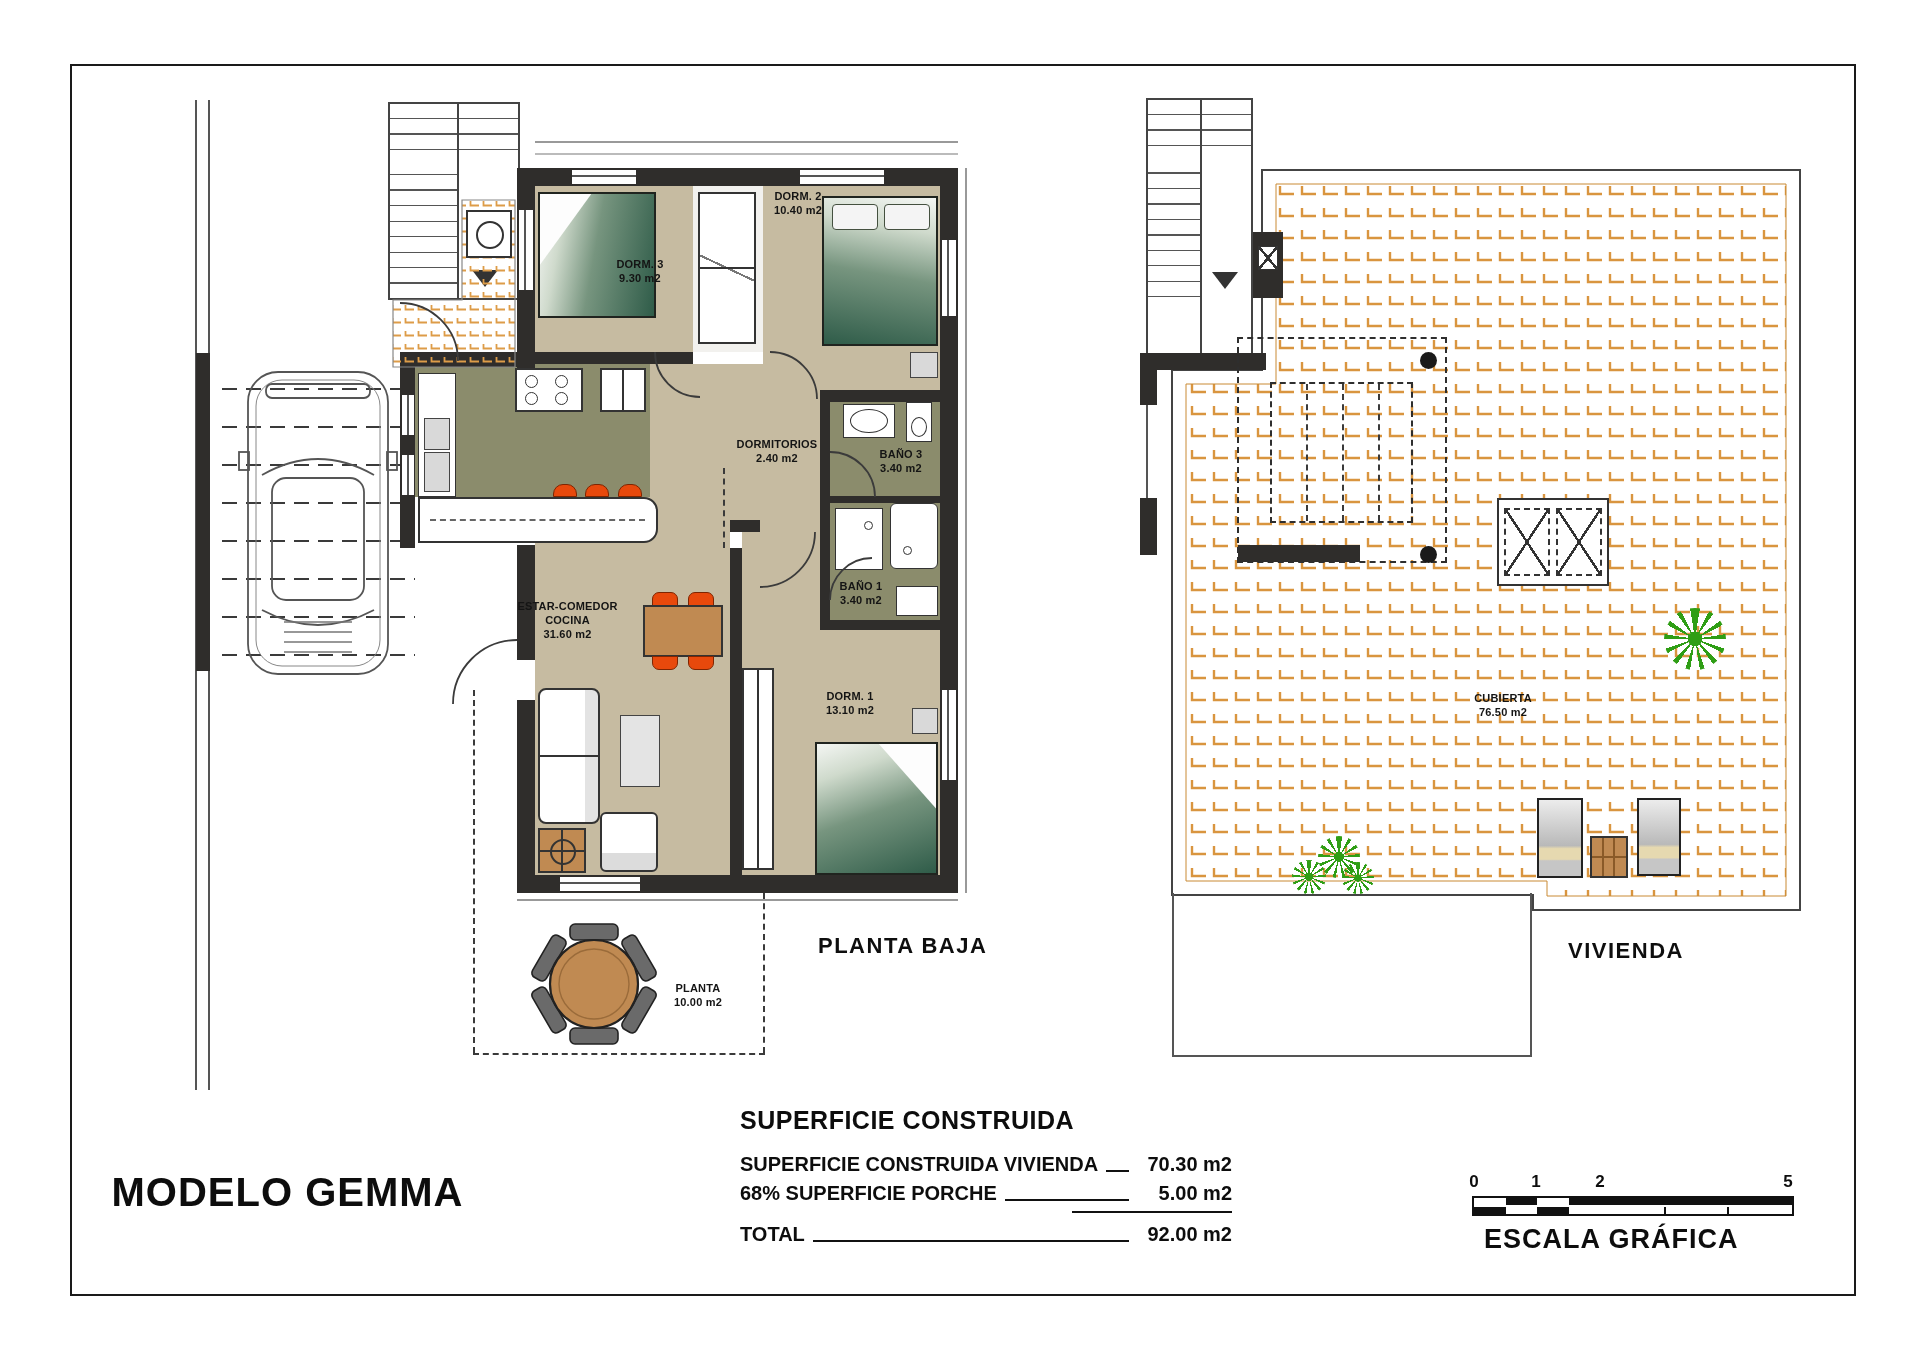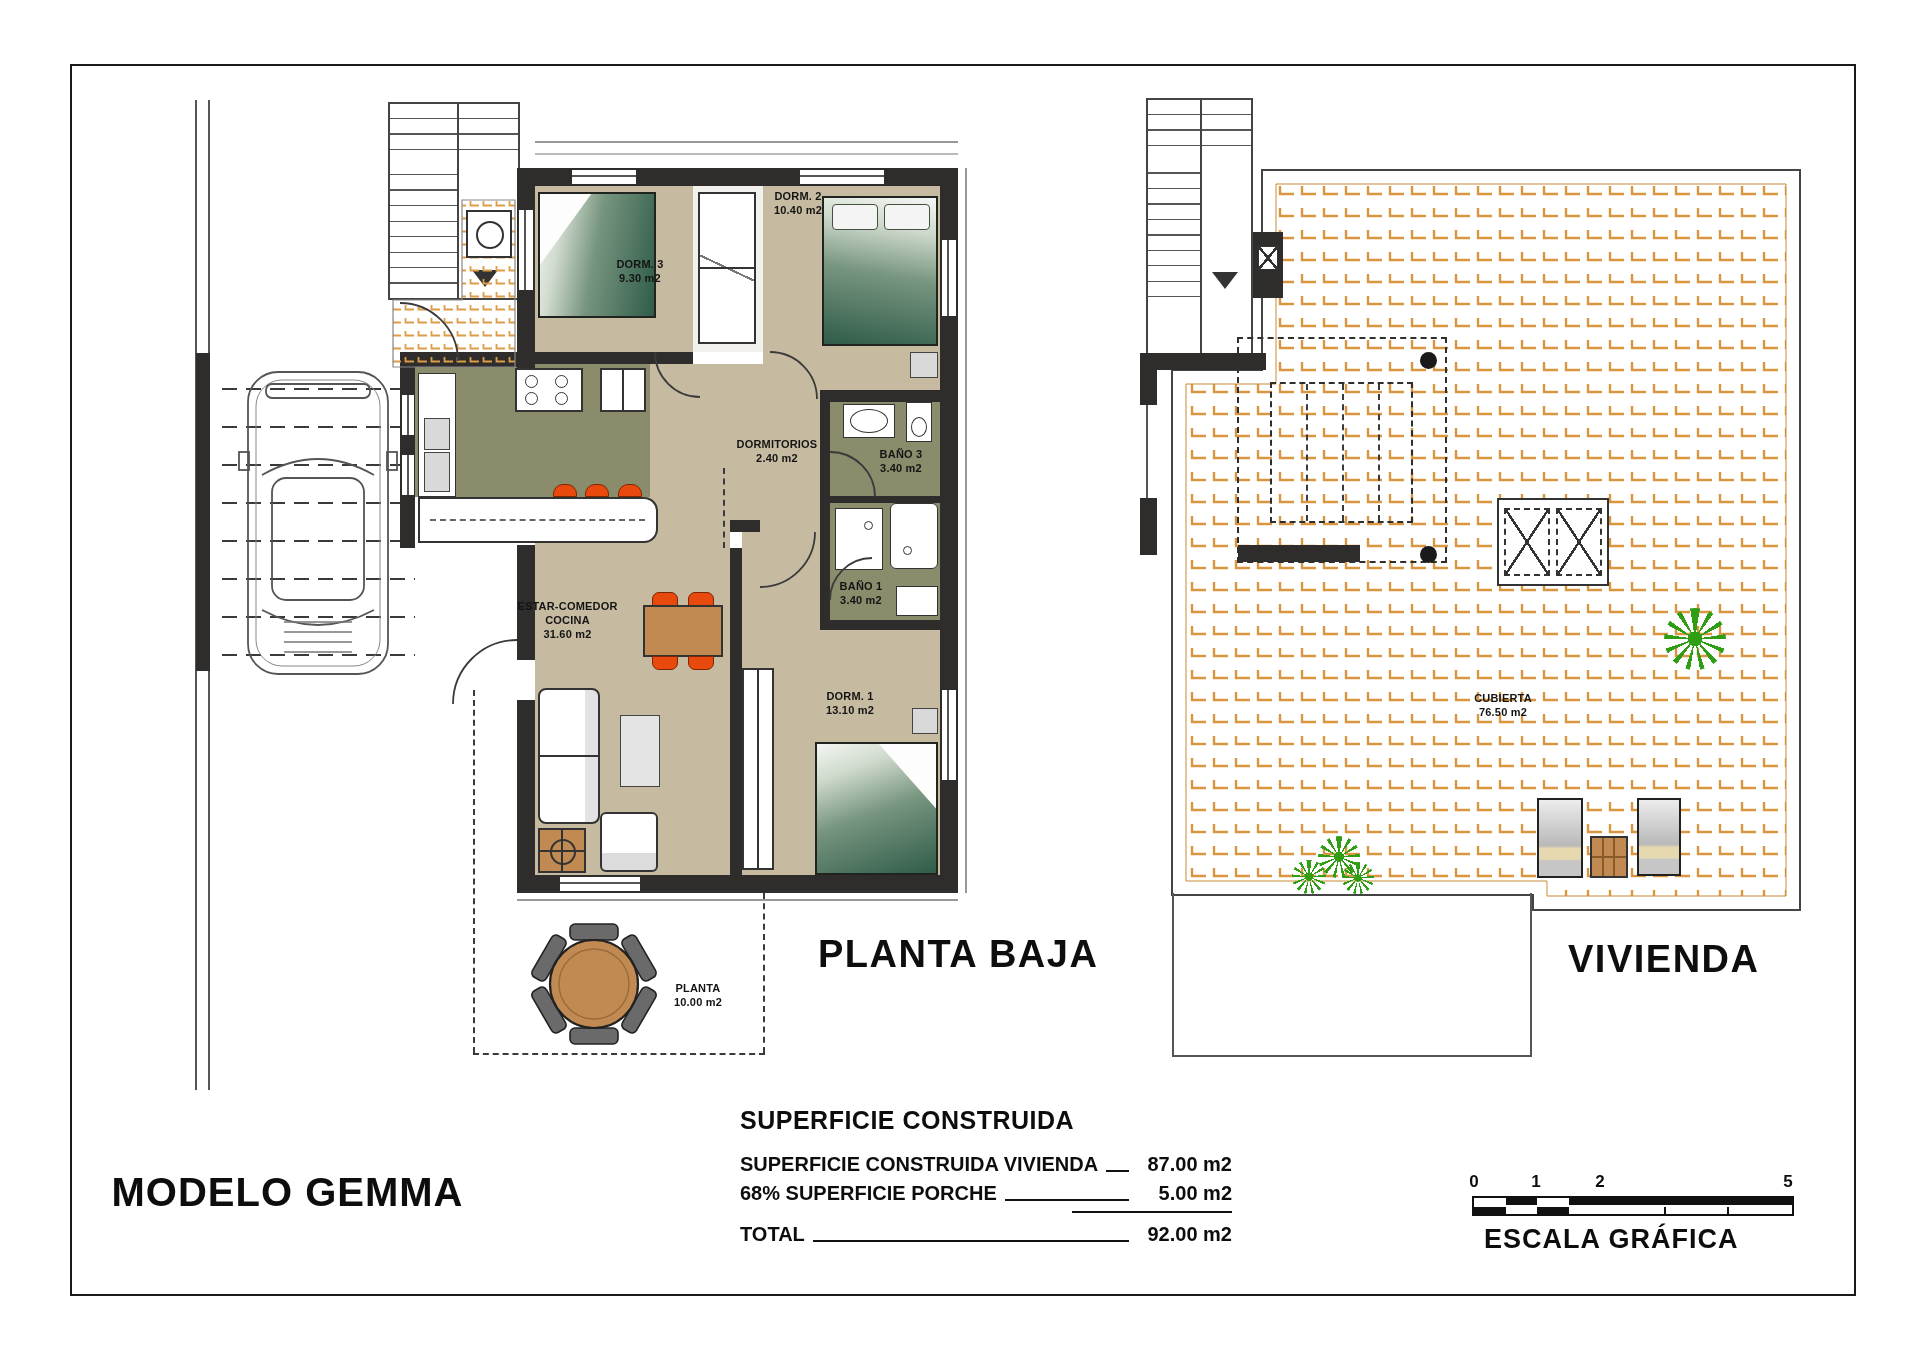--- a/index.html
+++ b/index.html
@@ -7,21 +7,21 @@
           font-family:"Liberation Sans",sans-serif;}
   .abs{position:absolute;}
   .wall{position:absolute;background:#2f2d2b;}
   .floor{position:absolute;}
   .beige{background:#c6bba1;}
   .olive{background:#8b8c6c;}
   .whitebox{position:absolute;background:#fff;border:2px solid #333;box-sizing:border-box;}
   .graybox{position:absolute;background:#d9d9d9;border:1.5px solid #444;box-sizing:border-box;}
   .rlabel{position:absolute;font-weight:bold;font-size:11px;line-height:1.25;text-align:center;
           color:#141414;letter-spacing:.2px;white-space:nowrap;}
-  .plan-title{position:absolute;font-weight:700;font-size:38px;color:#0e0e0e;letter-spacing:1.5px;white-space:nowrap;}
+  .plan-title{position:absolute;font-weight:700;font-size:22px;color:#0e0e0e;letter-spacing:1.5px;white-space:nowrap;}
   .dash-v{position:absolute;border-left:2px dashed #3a3a3a;}
   .dash-h{position:absolute;border-top:2px dashed #3a3a3a;}
   .dash-rect{position:absolute;border:2px dashed #2e2e2e;box-sizing:border-box;}
   .thinline{position:absolute;background:#999;}
   .steps{position:absolute;background:repeating-linear-gradient(to bottom,transparent 0 14px,#555 14px 15.5px);}
   .stair-frame{position:absolute;border:2px solid #444;box-sizing:border-box;background:#fff;}
   .arrow-down{position:absolute;width:0;height:0;border-left:13px solid transparent;
               border-right:13px solid transparent;border-top:17px solid #333;}
   .bed{position:absolute;border:2px solid #20241f;box-sizing:border-box;}
   .bed .fold{position:absolute;background:#fdfdfd;}
@@ -352,21 +352,21 @@
 
   <div class="model-title" style="left:90px;top:1168px;width:395px;">
     <span>MODELO GEMMA</span><br>
   </div>
 
   <div class="stable" style="left:740px;top:1106px;width:492px;">
     <div class="ttl">SUPERFICIE CONSTRUIDA</div>
     <div class="srow">
       <span>SUPERFICIE CONSTRUIDA VIVIENDA</span>
       <span class="lead"></span>
-      <span class="val">87.00 m2</span>
+      <span class="val">70.30 m2</span>
     </div>
     <div class="srow">
       <span>68% SUPERFICIE PORCHE</span>
       <span class="lead"></span>
       <span class="val">5.00 m2</span>
     </div>
     <div class="sumline"></div>
     <div class="srow">
       <span>TOTAL</span>
       <span class="lead"></span>

